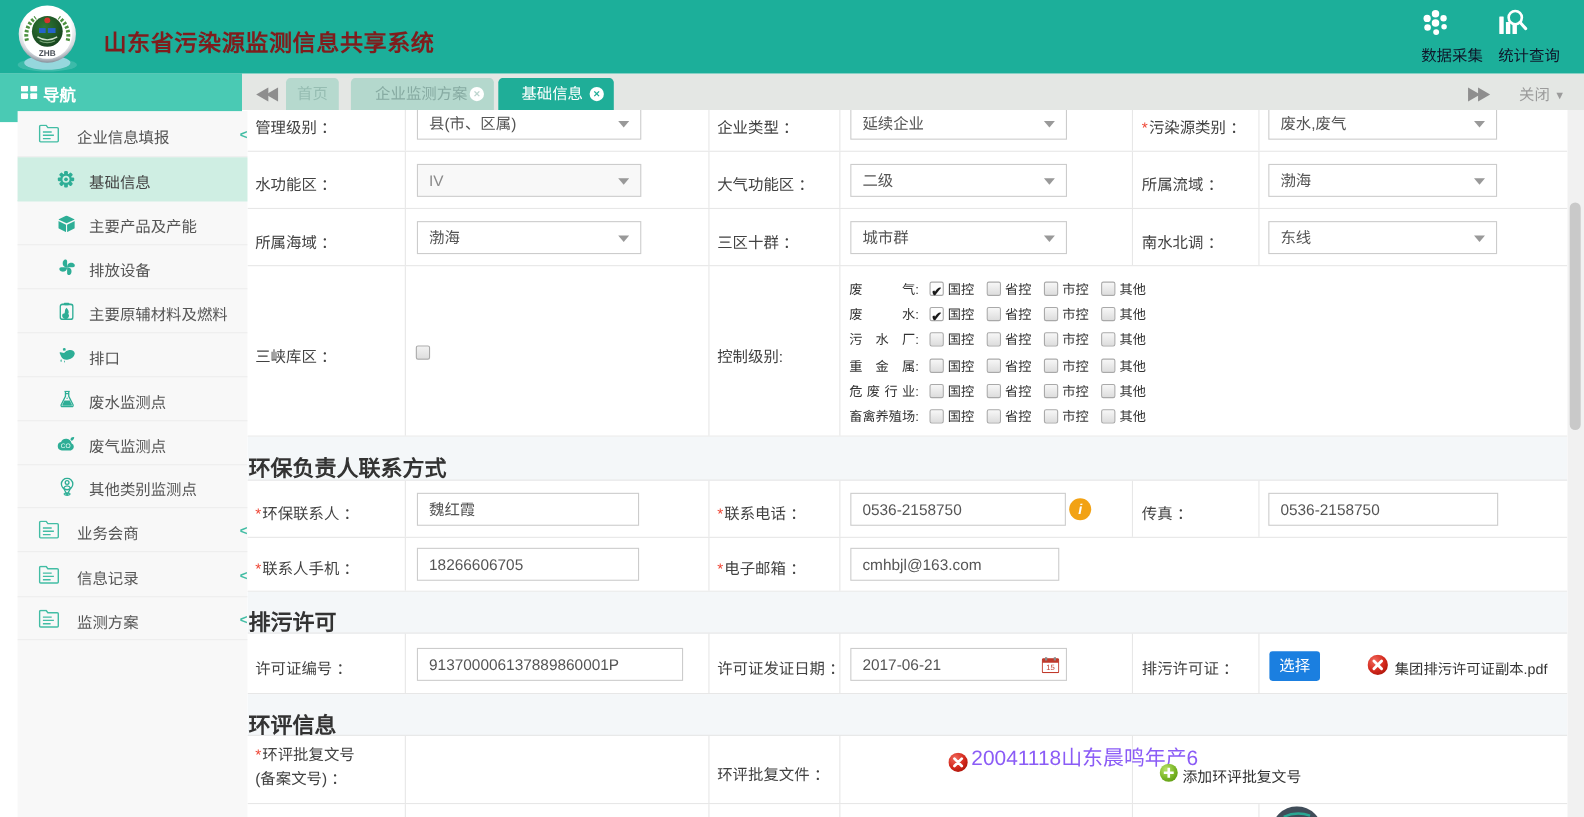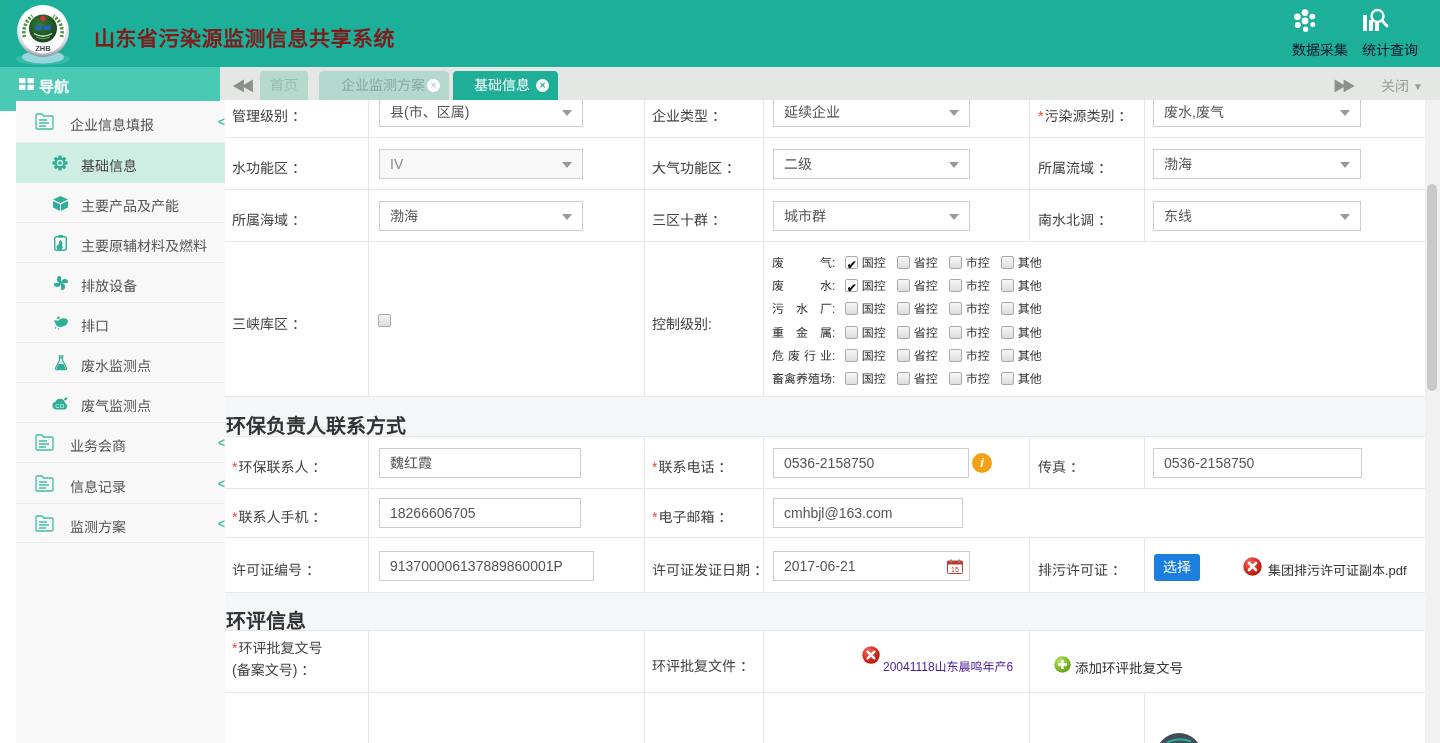--- a/index.html
+++ b/index.html
@@ -154,39 +154,39 @@
   <svg style="left:37px;top:13px" width="15" height="15" viewBox="0 0 15 15">
         <g fill="#2eae96">
           <path d="M7.5 0 L15 3.5 7.5 7 0 3.5z"></path>
           <path d="M0 5 L7 8.3 V15 L0 11.5z"></path>
           <path d="M15 5 L8 8.3 V15 L15 11.5z"></path>
         </g>
       </svg>
   <span class="txt" style="left:65px;top:12px">主要产品及产能</span>
 </div>
 <div class="mi" style="height:40px">
-  <svg style="left:38px;top:12px" width="13" height="16" viewBox="0 0 13 16">
-        <rect x="0.7" y="1.7" width="11.6" height="13.6" rx="2" fill="none" stroke="#2eae96" stroke-width="1.4"></rect>
-        <rect x="4" y="0" width="5" height="2.4" rx="1" fill="#2eae96"></rect>
-        <path d="M6.5 4.8 q3 3.2 1.5 5.4 a3 3 0 1 1-4.7 -.1 q1.9 .3 1.7-2.2 q-.1-1.6 1.5-3.1 z" fill="#2eae96"></path>
-      </svg>
-  <span class="txt" style="left:65px;top:12px">主要原辅材料及燃料</span>
-</div>
-<div class="mi" style="height:40px">
   <svg style="left:37px;top:12px" width="16" height="16" viewBox="0 0 16 16">
         <g fill="#2eae96">
           <path d="M8 8 C4 8 3.4 4.4 4.4 2.4 C5.4 .4 8 .5 8 2.6z"></path>
           <path d="M8 8 C8 4 11.6 3.4 13.6 4.4 C15.6 5.4 15.5 8 13.4 8z"></path>
           <path d="M8 8 C12 8 12.6 11.6 11.6 13.6 C10.6 15.6 8 15.5 8 13.4z"></path>
           <path d="M8 8 C8 12 4.4 12.6 2.4 11.6 C0.4 10.6 .5 8 2.6 8z"></path>
         </g>
       </svg>
   <span class="txt" style="left:65px;top:12px">排放设备</span>
 </div>
 <div class="mi" style="height:40px">
+  <svg style="left:38px;top:12px" width="13" height="16" viewBox="0 0 13 16">
+        <rect x="0.7" y="1.7" width="11.6" height="13.6" rx="2" fill="none" stroke="#2eae96" stroke-width="1.4"></rect>
+        <rect x="4" y="0" width="5" height="2.4" rx="1" fill="#2eae96"></rect>
+        <path d="M6.5 4.8 q3 3.2 1.5 5.4 a3 3 0 1 1-4.7 -.1 q1.9 .3 1.7-2.2 q-.1-1.6 1.5-3.1 z" fill="#2eae96"></path>
+      </svg>
+  <span class="txt" style="left:65px;top:12px">主要原辅材料及燃料</span>
+</div>
+<div class="mi" style="height:40px">
   <svg style="left:37px;top:12px" width="16" height="15" viewBox="0 0 16 15">
         <g fill="#2eae96">
           <path d="M15 6.5 Q14.5 2.8 10 3.2 Q7 3.5 5.2 5.8 L2 5.2 Q0.8 5 1.3 6.1 L2.6 9 Q4.6 12.8 9 11.8 Q14 10.7 15 6.5 Z"></path>
           <path d="M4.6 3.9 Q3.2 1.2 5.8 1.4 Q7.3 1.7 6.6 3.7 Z"></path>
           <path d="M2.6 11.3 q1.2 2.2 0 2.7 q-1.3-.5 0-2.7"></path>
           <path d="M5.6 12.6 q.9 1.7 0 2.1 q-1-.4 0-2.1"></path>
         </g>
       </svg>
   <span class="txt" style="left:65px;top:12px">排口</span>
 </div>
@@ -200,20 +200,32 @@
       </svg>
   <span class="txt" style="left:65px;top:12px">废水监测点</span>
 </div>
 <div class="mi" style="height:40px">
   <svg style="left:36px;top:14px" width="17" height="13" viewBox="0 0 17 13">
         <path d="M13.3 3.8 q2.5-1.6 2.2-3.3 q-2.6-.6 -3.6 1.8 z" fill="#2eae96"></path>
         <path d="M4.2 12.5 a3.9 3.9 0 0 1-.7-7.7 A5 5 0 0 1 13 6 a3.4 3.4 0 0 1-.6 6.5z" fill="#2eae96"></path>
         <text x="7.8" y="10.7" font-size="6" fill="#eafff8" text-anchor="middle" font-family="Liberation Sans,sans-serif">CO</text>
       </svg>
   <span class="txt" style="left:65px;top:12px">废气监测点</span>
+</div>
+<div class="mi" style="height:39px">
+  <svg style="left:38px;top:11px" width="14" height="17" viewBox="0 0 14 17">
+        <g fill="none" stroke="#2eae96" stroke-width="1.2">
+          <circle cx="7" cy="6" r="5.2"></circle>
+          <circle cx="7" cy="4.6" r="1.7"></circle>
+          <path d="M3.8 9.9 q1-2.2 3.2-2.2 t3.2 2.2"></path>
+          <path d="M4.2 10.5 L7 15.8 L9.8 10.5"></path>
+          <ellipse cx="7" cy="15.2" rx="2.6" ry="1" transform="translate(0 0)" opacity="0.9"></ellipse>
+        </g>
+      </svg>
+  <span class="txt" style="left:65px;top:11px">其他类别监测点</span>
 </div>
 <div class="mi" style="height:40px">
   <svg style="left:19px;top:11px" width="19" height="17" viewBox="0 0 19 17">
         <g stroke="#42bda4" fill="none" stroke-width="1.3">
           <path d="M1 4 V2 a1 1 0 0 1 1-1 h5 l1.5 2 H17 a1 1 0 0 1 1 1 v11 a1 1 0 0 1-1 1 H2 a1 1 0 0 1-1-1 z"></path>
           <path d="M4 7 h8 M4 10 h10 M4 13 h7"></path>
         </g>
       </svg>
   <span class="txt" style="left:54px;top:12px">业务会商</span>
       <span class="arr" style="top:13px">&lt;</span>
@@ -315,28 +327,31 @@
 </div>
 <div class="row" style="height:49px">
   <div class="vb" style="left:143px"></div>
         <div class="vb" style="left:419px"></div>
         <div class="vb" style="left:538px"></div>
   <div class="lab" style="left:7px;top:17px"><span class="red">*</span>联系人手机 ：</div>
   <div class="inp" style="left:154px;top:9px;width:202px">18266606705</div>
   <div class="lab" style="left:427px;top:17px"><span class="red">*</span>电子邮箱 ：</div>
   <div class="inp" style="left:548px;top:9px;width:190px">cmhbjl@163.com</div>
 </div>
+<div class="hrow" style="height:38px">
+        <span style="top:12px">排污许可</span>
+      </div>
 <div class="row" style="height:55px">
   <div class="vb" style="left:143px"></div>
         <div class="vb" style="left:419px"></div>
         <div class="vb" style="left:538px"></div>
         <div class="vb" style="left:804px"></div>
         <div class="vb" style="left:919px"></div>
   <div class="lab" style="left:7px;top:21px">许可证编号 ：</div>
-  <div class="inp" style="left:154px;top:13px;width:215px">913700006137889860001P</div>
+  <div class="inp" style="left:154px;top:13px;width:242px">913700006137889860001P</div>
   <div class="lab" style="left:427px;top:21px">许可证发证日期 ：</div>
   <div class="inp" style="left:548px;top:13px;width:197px">2017-06-21</div>
   <svg class="abs" style="left:722px;top:21px" width="16" height="15" viewBox="0 0 16 15">
           <rect x="0.5" y="2" width="15" height="12.5" rx="1" fill="#fff" stroke="#c0392b"></rect>
           <rect x="0.5" y="2" width="15" height="3.5" fill="#c0392b"></rect>
           <rect x="3" y="0.5" width="2" height="3" fill="#888"></rect>
           <rect x="11" y="0.5" width="2" height="3" fill="#888"></rect>
           <text x="8" y="12.5" font-size="7" fill="#c0392b" text-anchor="middle" font-family="Liberation Sans,sans-serif">15</text>
         </svg>
   <div class="lab" style="left:813px;top:21px">排污许可证 ：</div>
@@ -361,21 +376,21 @@
   <div class="vb" style="left:143px"></div>
         <div class="vb" style="left:419px"></div>
         <div class="vb" style="left:538px"></div>
         <div class="vb" style="left:804px"></div>
   <div class="lab" style="left:7px;top:6px;line-height:22px"><span class="red">*</span>环评批复文号<br>(备案文号) ：</div>
   <div class="lab" style="left:427px;top:24px">环评批复文件 ：</div>
   <svg class="abs" style="left:637px;top:15px" width="18" height="18" viewBox="0 0 19 19">
           <circle cx="9.5" cy="9.5" r="9.2" fill="url(#rg)"></circle>
           <path d="M6 6 L13 13 M13 6 L6 13" stroke="#fff" stroke-width="2.6" stroke-linecap="round"></path>
         </svg>
-  <div class="lab" style="left:658px;top:26px;color:#4c1d95;font-size:12px">20041118山东晨鸣年产6</div>
+  <div class="lab" style="left:658px;top:4px;color:#8b5cf6;font-size:19px">20041118山东晨鸣年产6</div>
   <svg class="abs" style="left:829px;top:25px" width="17" height="17" viewBox="0 0 17 17">
           <defs>
             <radialGradient id="gg" cx="0.35" cy="0.3" r="0.8">
               <stop offset="0%" stop-color="#b9e36a"></stop>
               <stop offset="60%" stop-color="#7db829"></stop>
               <stop offset="100%" stop-color="#5d9a10"></stop>
             </radialGradient>
           </defs>
           <circle cx="8.5" cy="8.5" r="8.2" fill="url(#gg)"></circle>
           <path d="M8.5 4 V13 M4 8.5 H13" stroke="#fff" stroke-width="2.4"></path>

